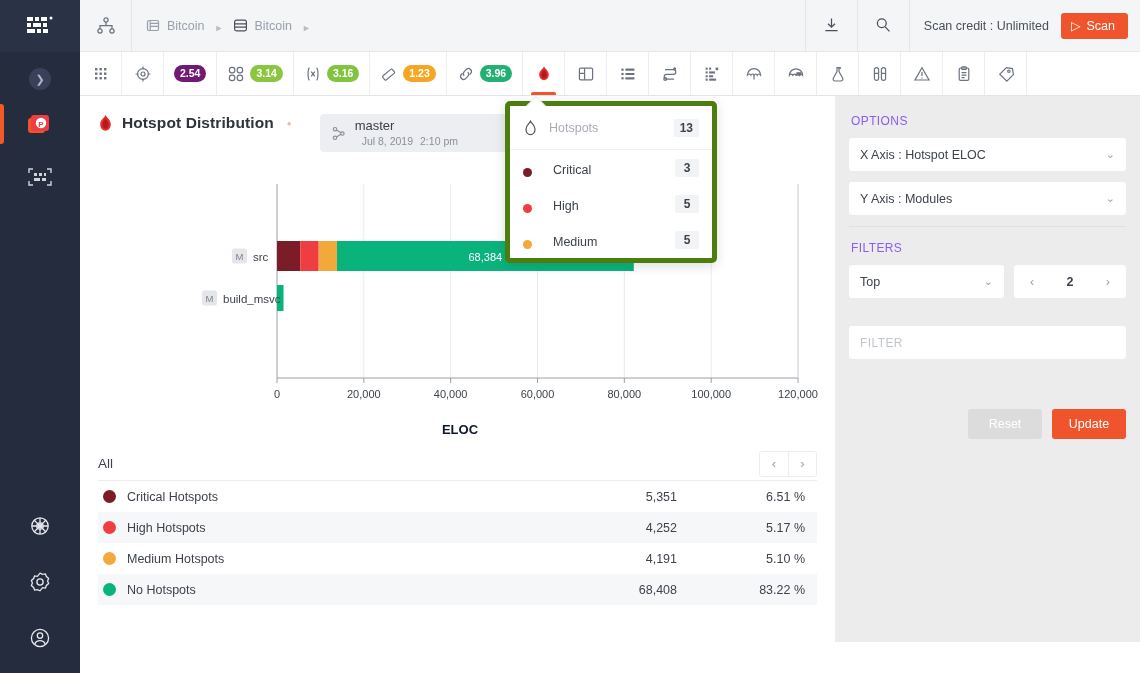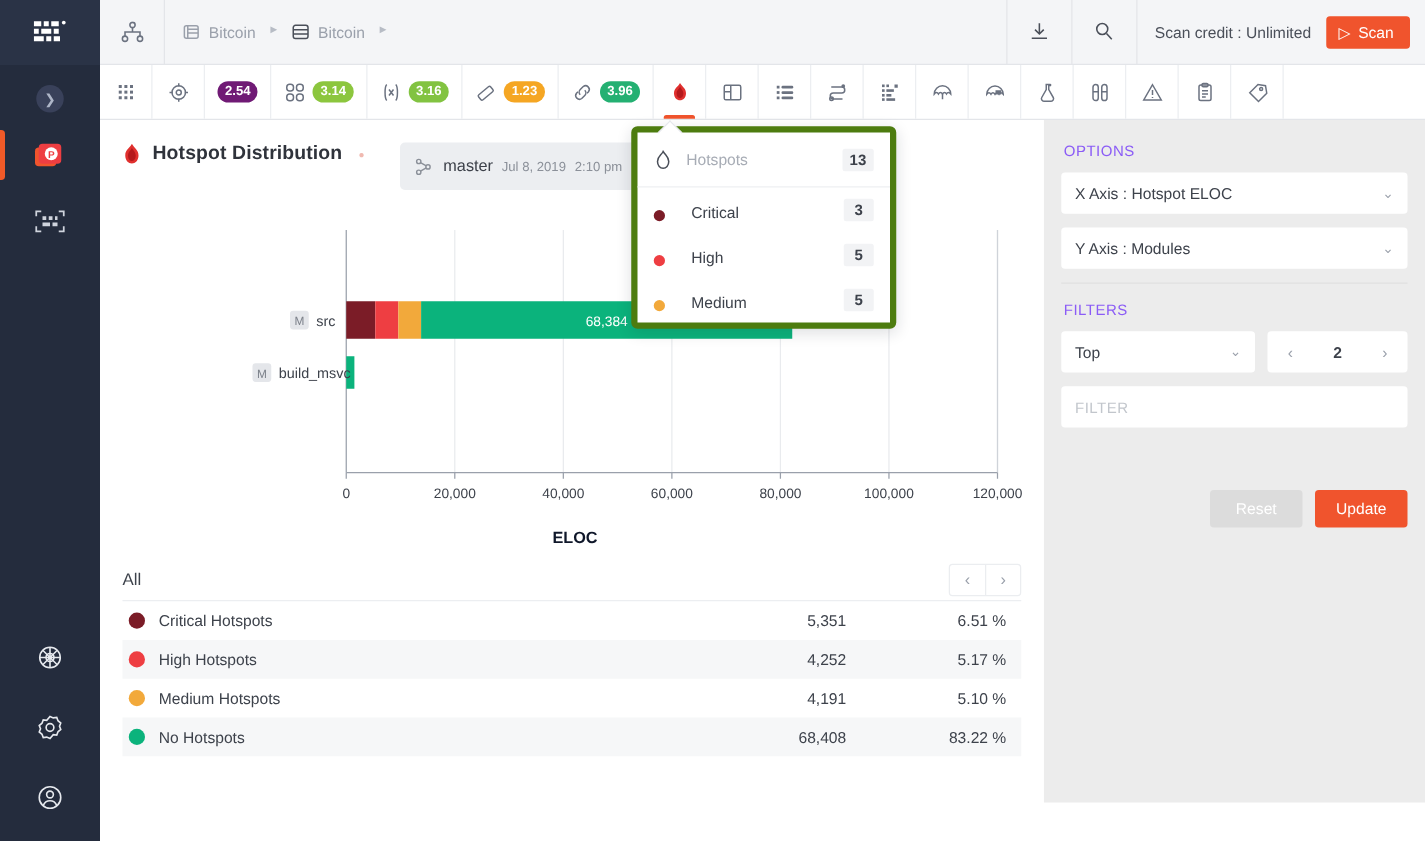--- a/index.html
+++ b/index.html
@@ -44,21 +44,21 @@
 
   
   .topbar {
     height: 52px; background:#f4f5f7; display:flex; align-items:center;
     border-bottom: 1px solid #e3e5e9; flex: 0 0 52px;
   }
   .topbar-icon-cell {
     width: 52px; height: 52px; display:flex; align-items:center; justify-content:center;
     border-right:1px solid #e3e5e9;
   }
-  .breadcrumb { display:flex; align-items:flex-start; gap:7px; padding-left:14px; flex:1 1 auto; }
+  .breadcrumb { display:flex; align-items:flex-end; gap:7px; padding-left:14px; flex:1 1 auto; }
   .crumb { display:flex; align-items:center; gap:6px; }
   .crumb-label { font-size: 12.5px; color:#9aa0ab; }
   .crumb-sep { color:#b7bcc5; font-size: 9px; margin: 0 3px; }
   .topbar-right { display:flex; align-items:center; height:52px; }
   .tb-btn {
     width: 52px; height: 52px; display:flex; align-items:center; justify-content:center;
     border-left: 1px solid #e3e5e9;
   }
   .scan-credit {
     font-size: 12.5px; color:#4a4f59; padding: 0 12px 0 14px;
@@ -95,21 +95,21 @@
   .content { flex:1 1 auto; position:relative; padding: 0; min-width:0; background:#fff; }
 
   
   .chart-head { display:flex; align-items:flex-start; padding: 18px 0 0 18px; gap: 14px; }
   .chart-title { font-size: 15.5px; color:#2f333b; font-weight:600; letter-spacing:.1px; }
   .title-dot { font-size: 8px; color:#f0b9b0; vertical-align: super; margin-left:4px;}
   .branch-box {
     background:#eceef1; border-radius:4px; height:38px; min-width:208px;
     display:flex; align-items:center; gap:9px; padding: 0 10px 0 11px; margin-left: 14px;
   }
-  .branch-texts { display:flex; flex-direction:row; line-height:1.15; }
+  .branch-texts { display:flex; flex-direction:column; line-height:1.15; }
   .branch-name { font-size:13px; color:#3c4049; }
   .branch-date { font-size:10.5px; color:#8b9099; margin-top:2px; }
   .branch-date span { margin-left:7px; }
   .branch-caret { margin-left:auto; color:#9aa0ab; font-size:11px; }
 
   
   .popup {
     position:absolute; left:425px; top:5px; width:212px;
     background:#fff; border:5px solid #4d7c0f; border-radius:5px;
     box-shadow: 0 3px 12px rgba(20,25,40,.14); z-index:40;
@@ -161,21 +161,21 @@
     width: 305px; flex: 0 0 305px; background:#ececec; padding: 14px 14px 0 14px;
     height: 546px;
   }
   .opt-title { font-size:12px; font-weight:normal; color:#8b5cf6; letter-spacing:.4px; margin: 4px 0 10px 2px; }
   .select {
     background:#fff; border-radius:3px; height:33px; display:flex; align-items:center;
     padding: 0 11px; font-size:12.5px; color:#3d424b; margin-bottom:11px; cursor:pointer;
   }
   .select .caret { margin-left:auto; color:#9aa0ab; font-size:11px; }
   .opt-divider { height:1px; background:#e0e0e0; margin: 10px 0 14px 0; }
-  .filter-row { display:flex; gap:10px; align-items:center; margin-bottom:11px; }
+  .filter-row { display:flex; gap:10px; align-items:center; margin-bottom:28px; }
   .filter-row .select { flex: 0 0 155px; margin-bottom:0; }
   .stepper {
     background:#fff; border-radius:3px; height:33px; display:flex; align-items:center;
     flex:1 1 auto; overflow:hidden;
   }
   .stepper div { flex:1 1 auto; text-align:center; font-size:12.5px; color:#9aa0ab; cursor:pointer; }
   .stepper .val { color:#3d424b; font-weight:600; }
   .filter-input {
     background:#fff; border-radius:3px; height:33px; width:100%; border:none;
     padding: 0 11px; font-size:12px; color:#3d424b; font-family:"Liberation Sans", sans-serif;

